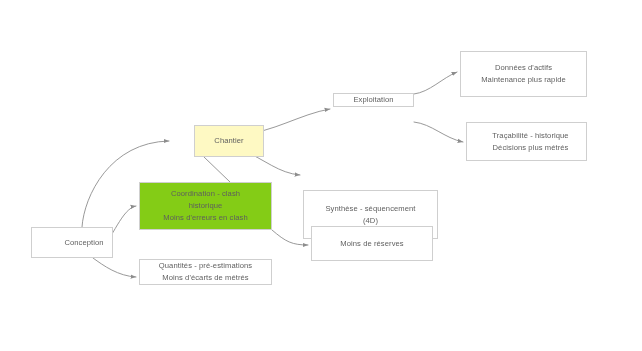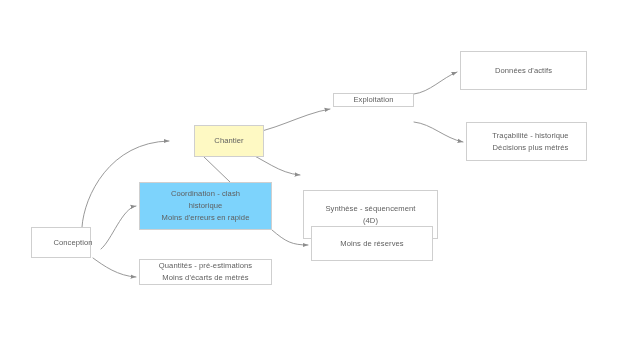--- a/index.html
+++ b/index.html
@@ -64,47 +64,48 @@
         <path d="M 242 134 C 272 133 300 114 330 109" fill="none" stroke="#8d8d8d" stroke-width="0.9" stroke-linecap="round" marker-end="url(#arrowhead)"></path>
         <path d="M 242 150 C 266 160 278 173 300 175" fill="none" stroke="#8d8d8d" stroke-width="0.9" stroke-linecap="round" marker-end="url(#arrowhead)"></path>
         <path d="M 204 157 L 230 182" fill="none" stroke="#8d8d8d" stroke-width="0.9" stroke-linecap="round"></path>
         <path d="M 272 230 C 286 242 292 245 308 245" fill="none" stroke="#8d8d8d" stroke-width="0.9" stroke-linecap="round" marker-end="url(#arrowhead)"></path>
         <path d="M 414 94 C 430 92 442 78 457 72" fill="none" stroke="#8d8d8d" stroke-width="0.9" stroke-linecap="round" marker-end="url(#arrowhead)"></path>
         <path d="M 414 122 C 432 124 444 138 463 142" fill="none" stroke="#8d8d8d" stroke-width="0.9" stroke-linecap="round" marker-end="url(#arrowhead)"></path>
       </g>
   </svg>
 
   <div id="nodes-group">
-      <div class="node" style="left: 31px; top: 227px; width: 60px; height: 31px; background: rgb(255, 255, 255); border-color: rgb(207, 207, 207); color: rgb(94, 94, 94); padding-left: 24px;">
+      <div class="node" style="left: 31px; top: 227px; width: 82px; height: 31px; background: rgb(255, 255, 255); border-color: rgb(207, 207, 207); color: rgb(94, 94, 94); padding-left: 24px;">
         <span class="ln">Conception</span>
       </div>
       <div class="node" style="left: 172px; top: 125px; width: 70px; height: 32px; background: #fef9c3; border-color: rgb(207, 207, 207); color: rgb(94, 94, 94); margin-left: 22px;">
         <span class="ln">Chantier</span>
       </div>
-      <div class="node" style="left: 139px; top: 182px; width: 133px; height: 48px; background: #7dd3fc; border-color: rgb(207, 207, 207); color: rgb(94, 94, 94);">
+      <div class="node" style="left: 139px; top: 182px; width: 133px; height: 48px; background: #84cc16; border-color: rgb(207, 207, 207); color: rgb(94, 94, 94);">
         <span class="ln">Coordination - clash</span>
         <span class="ln">historique</span>
-        <span class="ln">Moins d'erreurs en rapide</span>
+        <span class="ln">Moins d'erreurs en clash</span>
       </div>
       <div class="node" style="left: 139px; top: 259px; width: 133px; height: 26px; background: rgb(255, 255, 255); border-color: rgb(207, 207, 207); color: rgb(94, 94, 94);">
         <span class="ln">Quantités - pré-estimations</span>
         <span class="ln">Moins d'écarts de métrés</span>
       </div>
       <div class="node" style="left: 303px; top: 149px; width: 135px; height: 49px; background: rgb(255, 255, 255); border-color: rgb(207, 207, 207); color: rgb(94, 94, 94); margin-top: 41px;">
         <span class="ln">Synthèse - séquencement</span>
         <span class="ln">(4D)</span>
       </div>
       <div class="node" style="left: 311px; top: 226px; width: 122px; height: 35px; background: rgb(255, 255, 255); border-color: rgb(207, 207, 207); color: rgb(94, 94, 94);">
         <span class="ln">Moins de réserves</span>
       </div>
       <div class="node" style="left: 333px; top: 93px; width: 81px; height: 14px; background: rgb(255, 255, 255); border-color: rgb(207, 207, 207); color: rgb(94, 94, 94);">
         <span class="ln">Exploitation</span>
       </div>
-      <div class="node" style="left: 460px; top: 51px; width: 127px; height: 39px; background: rgb(255, 255, 255); border-color: rgb(207, 207, 207); color: rgb(94, 94, 94);">
+      <div class="node" style="left: 460px; top: 51px; width: 127px; height: 46px; background: rgb(255, 255, 255); border-color: rgb(207, 207, 207); color: rgb(94, 94, 94);">
         <span class="ln">Données d'actifs</span>
+        <span class="ln">Maintenance plus rapide</span>
       </div>
       <div class="node" style="left: 466px; top: 122px; width: 121px; height: 39px; background: rgb(255, 255, 255); border-color: rgb(207, 207, 207); color: rgb(94, 94, 94); padding-left: 8px;">
         <span class="ln">Traçabilité - historique</span>
         <span class="ln">Décisions plus métrés</span>
       </div>
     </div>
 
 </div>
 
 </body></html>

